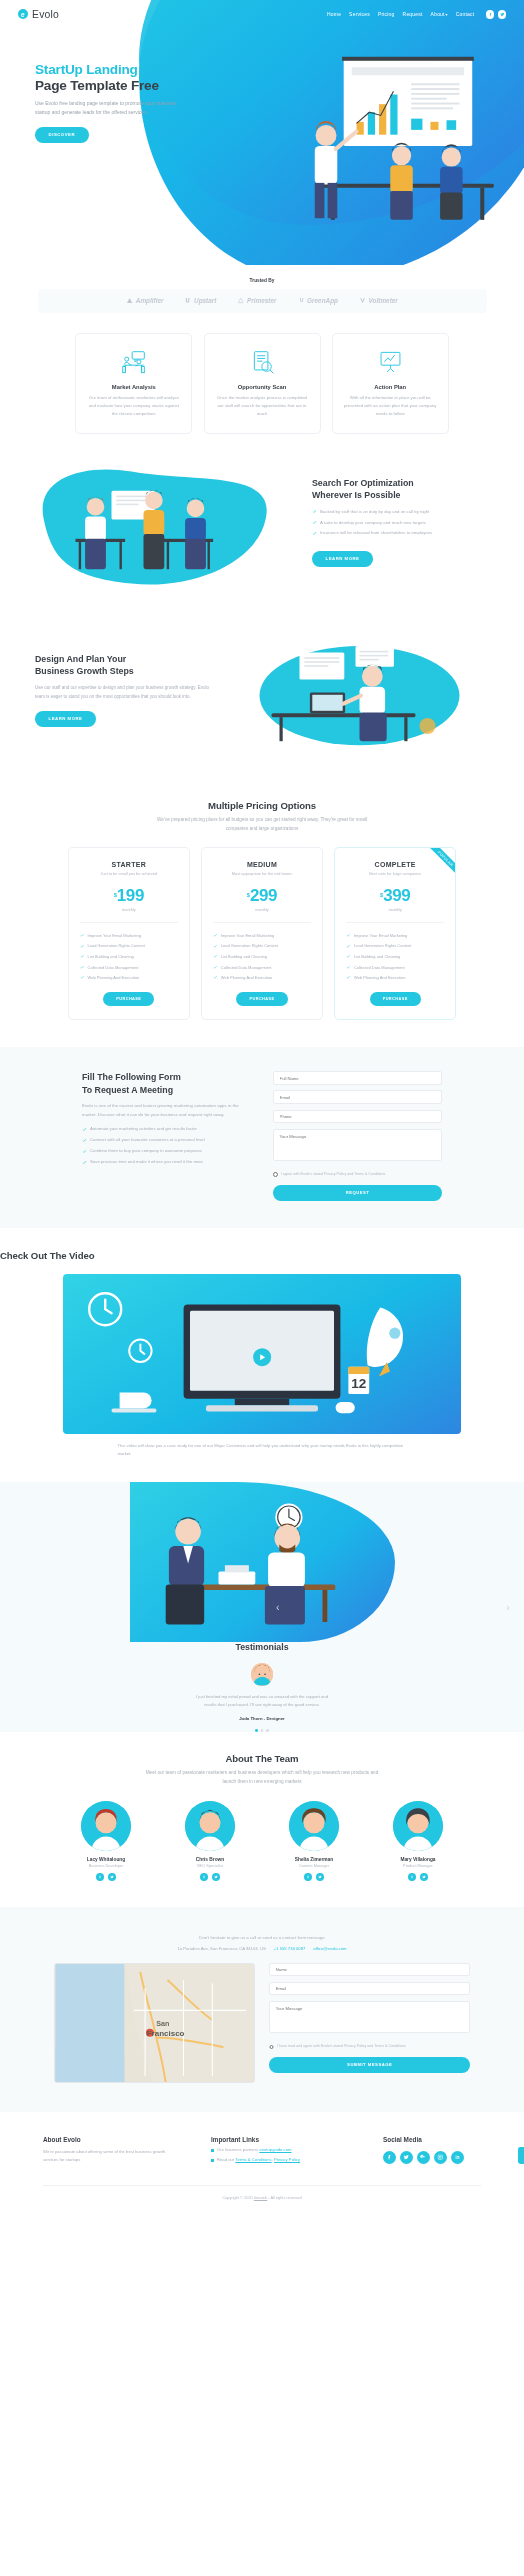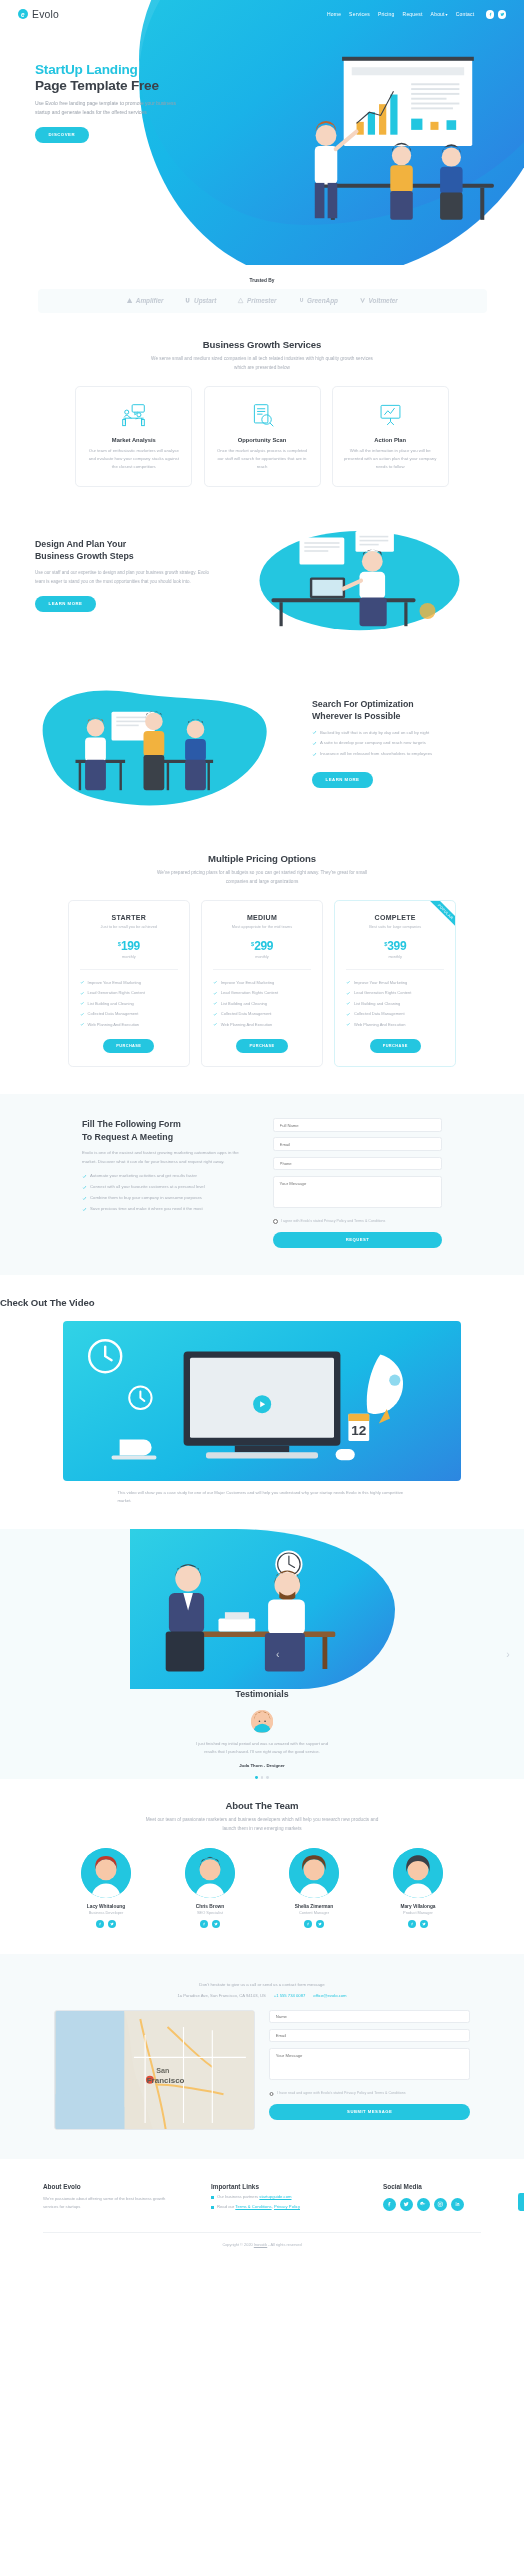--- a/index.html
+++ b/index.html
@@ -89,21 +89,21 @@
   .plans { display: flex; justify-content: center; gap: 11.2px; margin-top: 13px; }
   .plan { width: 122px; background: #fff; border: 0.8px solid #eceff3; border-radius: 4.8px;
           padding: 13px 11.2px 13px; text-align: center; position: relative; overflow: hidden; }
   .plan.featured { border-color: #d6f3f8; }
   .ribbon { position: absolute; right: -17.7px; top: 7.2px; background: #24c6e0; color: #fff;
             font-size: 3.7px; letter-spacing: 0.3px; padding: 1.6px 17.7px; transform: rotate(45deg); }
   .plan-name { font-size: 7px; font-weight: bold; color: #3b4149; letter-spacing: 0.3px; }
   .plan-desc { margin-top: 3.2px; font-size: 3.9px; color: #b2b8c1; line-height: 1.7; }
   .plan-price { margin-top: 8.8px; color: #24c6e0; font-weight: bold; }
   .plan-price .cur { font-size: 5.6px; vertical-align: super; }
-  .plan-price .amt { font-size: 12px; letter-spacing: -0.4px; }
+  .plan-price .amt { font-size: 17px; letter-spacing: -0.4px; }
   .plan-per { font-size: 3.9px; color: #b2b8c1; margin-top: 0.8px; }
   .plan-feats { margin-top: 9.6px; border-top: 0.8px solid #f0f2f5; padding-top: 7.2px; }
   .feat { display: flex; align-items: center; gap: 3.2px; padding: 2.8px 0; justify-content: flex-start; }
   .feat svg { width: 4.4px; height: 4.4px; fill: #24c6e0; flex: none; }
   .feat span { font-size: 4px; color: #a8aeb8; }
   .btn-plan { margin-top: 8.8px; display: inline-block; background: #24c6e0; color: #fff;
               font-size: 3.9px; letter-spacing: 0.4px; padding: 4.8px 13px; border-radius: 8.8px;
               border: none; font-weight: bold; cursor: pointer; }
 
   
@@ -318,24 +318,20 @@
       <div class="brand">
         <svg viewBox="0 0 24 24">
             <path d="M4 4 L12 21 L20 4 L16 4 L12 14 L8 4 Z"></path>
           </svg>
         <span>Voltmeter</span>
       </div>
     </div>
   </section>
 
   <section>
-    <div class="sec-head">
-      <div class="sec-title">Business Growth Services</div>
-      <p class="sec-sub">We serve small and medium sized companies in all tech related industries with high quality growth services which are presented below</p>
-    </div>
     <div class="cards">
       <div class="card">
         <div class="card-ico">
           <svg viewBox="0 0 40 40">
               <rect x="18" y="4" width="18" height="11" rx="1.5"></rect>
               <path d="M22 15 l0 4 4-4"></path>
               <circle cx="10" cy="15" r="3"></circle>
               <circle cx="28" cy="19" r="3"></circle>
               <path d="M5 24 h30 M8 24 v9 M32 24 v9 M13 22 l4 2 M27 24 l-4 1 M7 22 c0-3 6-3 6 0"></path>
               <rect x="4" y="26" width="4" height="9"></rect>
@@ -361,59 +357,20 @@
         <div class="card-ico">
           <svg viewBox="0 0 40 40">
               <rect x="6" y="5" width="28" height="19" rx="1.5"></rect>
               <path d="M11 19 l5-6 4 4 6-8"></path>
               <path d="M20 24 v5 M20 29 l-5 5 M20 29 l5 5"></path>
             </svg>
         </div>
         <div class="card-title">Action Plan</div>
         <p class="card-text">With all the information in place you will be presented with an action plan that your company needs to follow</p>
       </div>
-    </div>
-  </section>
-
-  <section class="split">
-    <div class="split-copy">
-      <h2 class="split-h2">
-        <span>Design And Plan Your</span><br>
-        <span>Business Growth Steps</span>
-      </h2>
-      <p class="split-p">Use our staff and our expertise to design and plan your business growth strategy. Evolo team is eager to stand you on the most opportunities that you should look into.</p>
-      <button class="btn-cyan">LEARN MORE</button>
-    </div>
-    <div class="split-art">
-      <svg viewBox="0 0 300 150" width="241" height="120">
-        <ellipse cx="170" cy="82" rx="125" ry="62" fill="#24c6e0"></ellipse>
-        <rect x="95" y="28" width="56" height="34" rx="2" fill="#fff"></rect>
-        <g fill="#dfe4e8">
-            <rect x="101" y="34" width="44" height="2"></rect>
-            <rect x="101" y="39" width="44" height="2"></rect>
-            <rect x="101" y="44" width="30" height="2"></rect>
-          </g>
-        <rect x="165" y="20" width="48" height="26" rx="2" fill="#fff"></rect>
-        <g fill="#dfe4e8">
-            <rect x="170" y="26" width="36" height="2"></rect>
-            <rect x="170" y="31" width="36" height="2"></rect>
-            <rect x="170" y="36" width="24" height="2"></rect>
-          </g>
-        <rect x="60" y="104" width="180" height="5" rx="2" fill="#3b4149"></rect>
-        <rect x="70" y="109" width="4" height="30" fill="#3b4149"></rect>
-        <rect x="226" y="109" width="4" height="30" fill="#3b4149"></rect>
-        <rect x="108" y="78" width="44" height="26" rx="2" fill="#3b4149"></rect>
-        <rect x="111" y="81" width="38" height="20" fill="#cfe9f2"></rect>
-        <circle cx="186" cy="58" r="13" fill="#f6d5c0"></circle>
-        <path d="M173 56 a13 13 0 0 1 26 0 l-2 -10 -11 -3 -11 4z" fill="#3b4149"></path>
-        <rect x="170" y="71" width="32" height="34" rx="6" fill="#fff"></rect>
-        <path d="M172 82 L150 92" stroke="#f6d5c0" stroke-width="5" stroke-linecap="round"></path>
-        <rect x="170" y="103" width="34" height="36" rx="4" fill="#3e4a7a"></rect>
-        <circle cx="255" cy="120" r="10" fill="#f2b23e" opacity=".8"></circle>
-      </svg>
     </div>
   </section>
 
   <section class="split">
     <div class="split-art">
       <svg viewBox="0 0 300 165" width="241" height="132">
         <path d="M10,70 C0,20 60,2 120,12 C200,26 300,10 288,70 C278,124 200,160 120,152 C40,144 20,120 10,70 Z" fill="#24c6e0"></path>
         <rect x="95" y="36" width="54" height="36" rx="2" fill="#fff"></rect>
         <g fill="#dfe4e8">
             <rect x="101" y="42" width="42" height="2"></rect>
@@ -462,20 +419,59 @@
           <svg viewBox="0 0 24 24">
               <path d="M9 16.2 4.8 12l-1.4 1.4L9 19 21 7l-1.4-1.4z"></path>
             </svg>
           <span>Insurance will be released from shareholders to employees</span>
         </div>
       </div>
       <button class="btn-cyan">LEARN MORE</button>
     </div>
   </section>
 
+  <section class="split">
+    <div class="split-copy">
+      <h2 class="split-h2">
+        <span>Design And Plan Your</span><br>
+        <span>Business Growth Steps</span>
+      </h2>
+      <p class="split-p">Use our staff and our expertise to design and plan your business growth strategy. Evolo team is eager to stand you on the most opportunities that you should look into.</p>
+      <button class="btn-cyan">LEARN MORE</button>
+    </div>
+    <div class="split-art">
+      <svg viewBox="0 0 300 150" width="241" height="120">
+        <ellipse cx="170" cy="82" rx="125" ry="62" fill="#24c6e0"></ellipse>
+        <rect x="95" y="28" width="56" height="34" rx="2" fill="#fff"></rect>
+        <g fill="#dfe4e8">
+            <rect x="101" y="34" width="44" height="2"></rect>
+            <rect x="101" y="39" width="44" height="2"></rect>
+            <rect x="101" y="44" width="30" height="2"></rect>
+          </g>
+        <rect x="165" y="20" width="48" height="26" rx="2" fill="#fff"></rect>
+        <g fill="#dfe4e8">
+            <rect x="170" y="26" width="36" height="2"></rect>
+            <rect x="170" y="31" width="36" height="2"></rect>
+            <rect x="170" y="36" width="24" height="2"></rect>
+          </g>
+        <rect x="60" y="104" width="180" height="5" rx="2" fill="#3b4149"></rect>
+        <rect x="70" y="109" width="4" height="30" fill="#3b4149"></rect>
+        <rect x="226" y="109" width="4" height="30" fill="#3b4149"></rect>
+        <rect x="108" y="78" width="44" height="26" rx="2" fill="#3b4149"></rect>
+        <rect x="111" y="81" width="38" height="20" fill="#cfe9f2"></rect>
+        <circle cx="186" cy="58" r="13" fill="#f6d5c0"></circle>
+        <path d="M173 56 a13 13 0 0 1 26 0 l-2 -10 -11 -3 -11 4z" fill="#3b4149"></path>
+        <rect x="170" y="71" width="32" height="34" rx="6" fill="#fff"></rect>
+        <path d="M172 82 L150 92" stroke="#f6d5c0" stroke-width="5" stroke-linecap="round"></path>
+        <rect x="170" y="103" width="34" height="36" rx="4" fill="#3e4a7a"></rect>
+        <circle cx="255" cy="120" r="10" fill="#f2b23e" opacity=".8"></circle>
+      </svg>
+    </div>
+  </section>
+
   <section class="pricing">
     <div class="sec-head">
       <div class="sec-title">Multiple Pricing Options</div>
       <p class="sec-sub">We've prepared pricing plans for all budgets so you can get started right away. They're great for small companies and large organizations</p>
     </div>
     <div class="plans">
 
       <div class="plan">
         <div class="plan-name">STARTER</div>
         <div class="plan-desc">Just to be small you be achieved</div>

